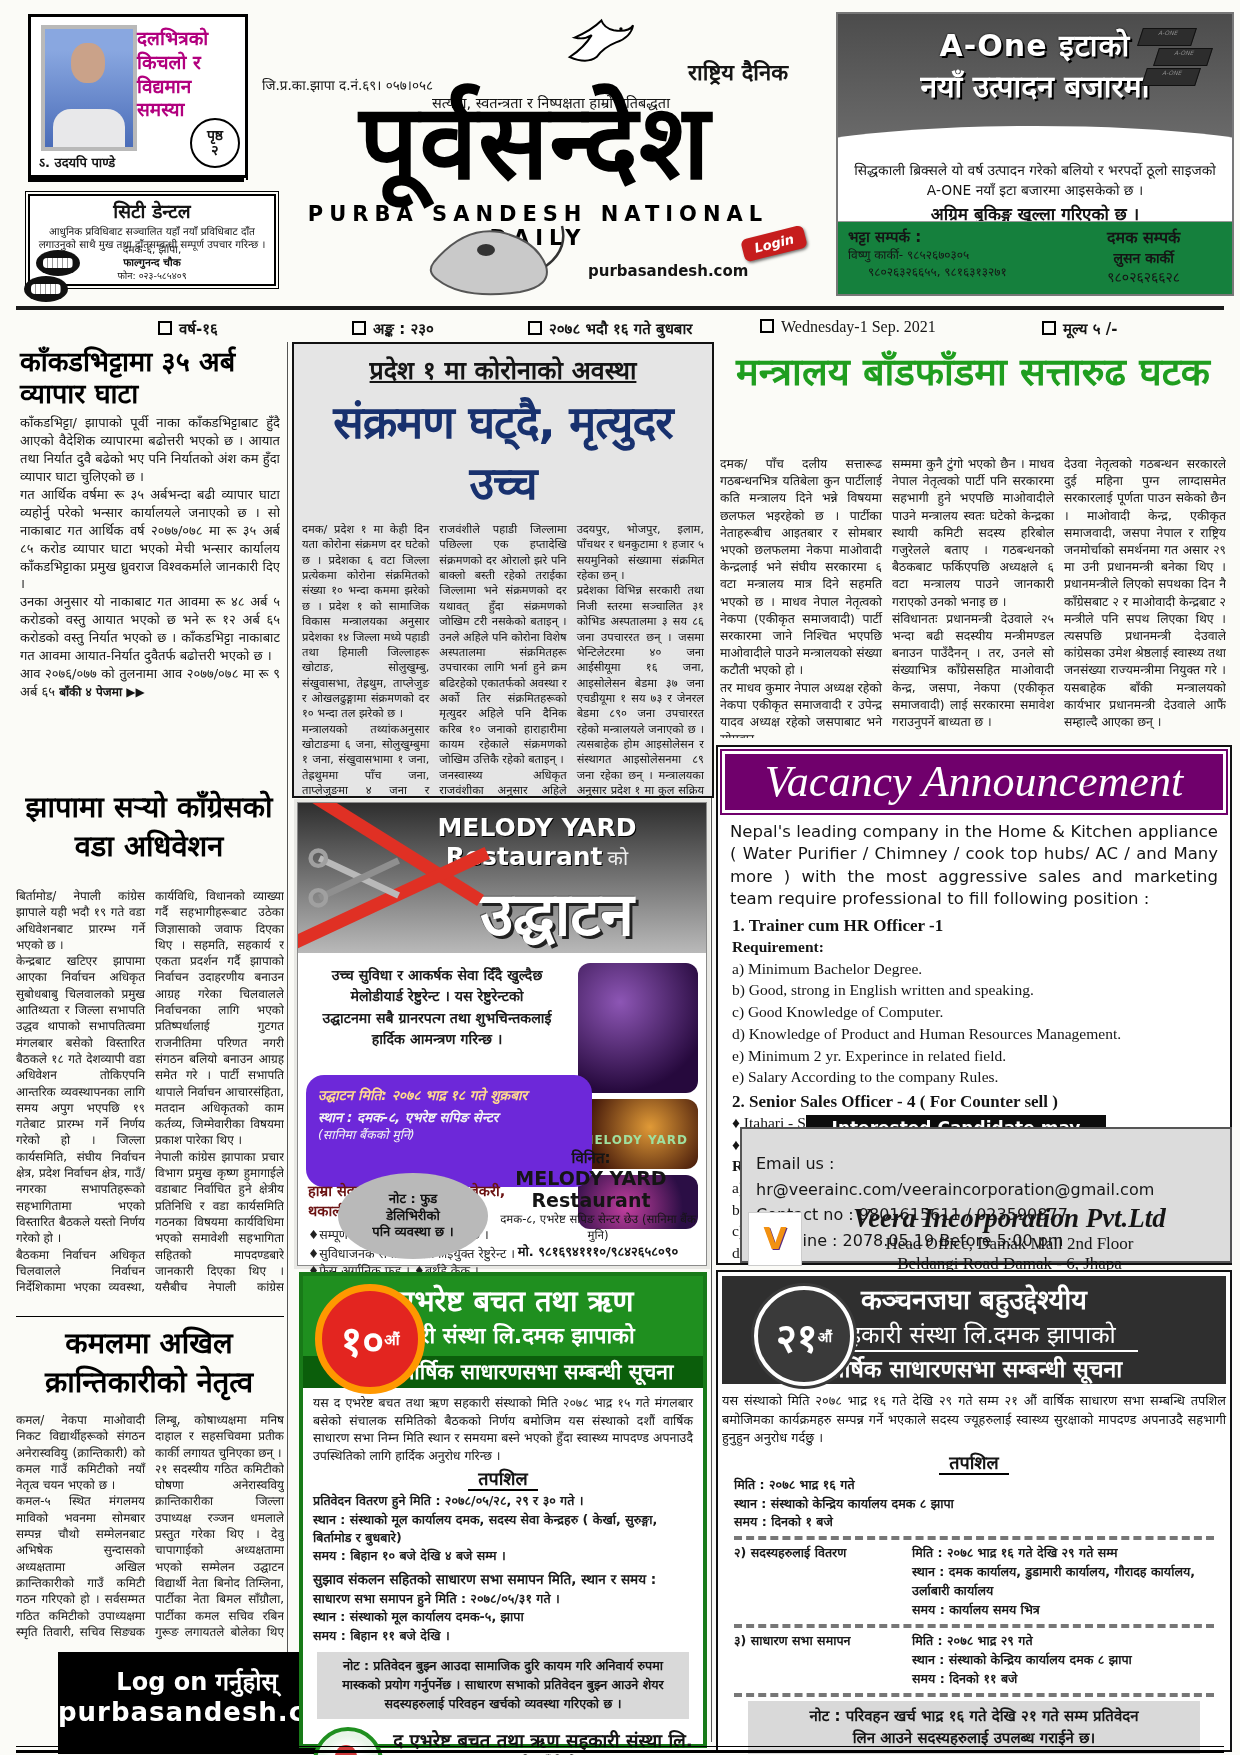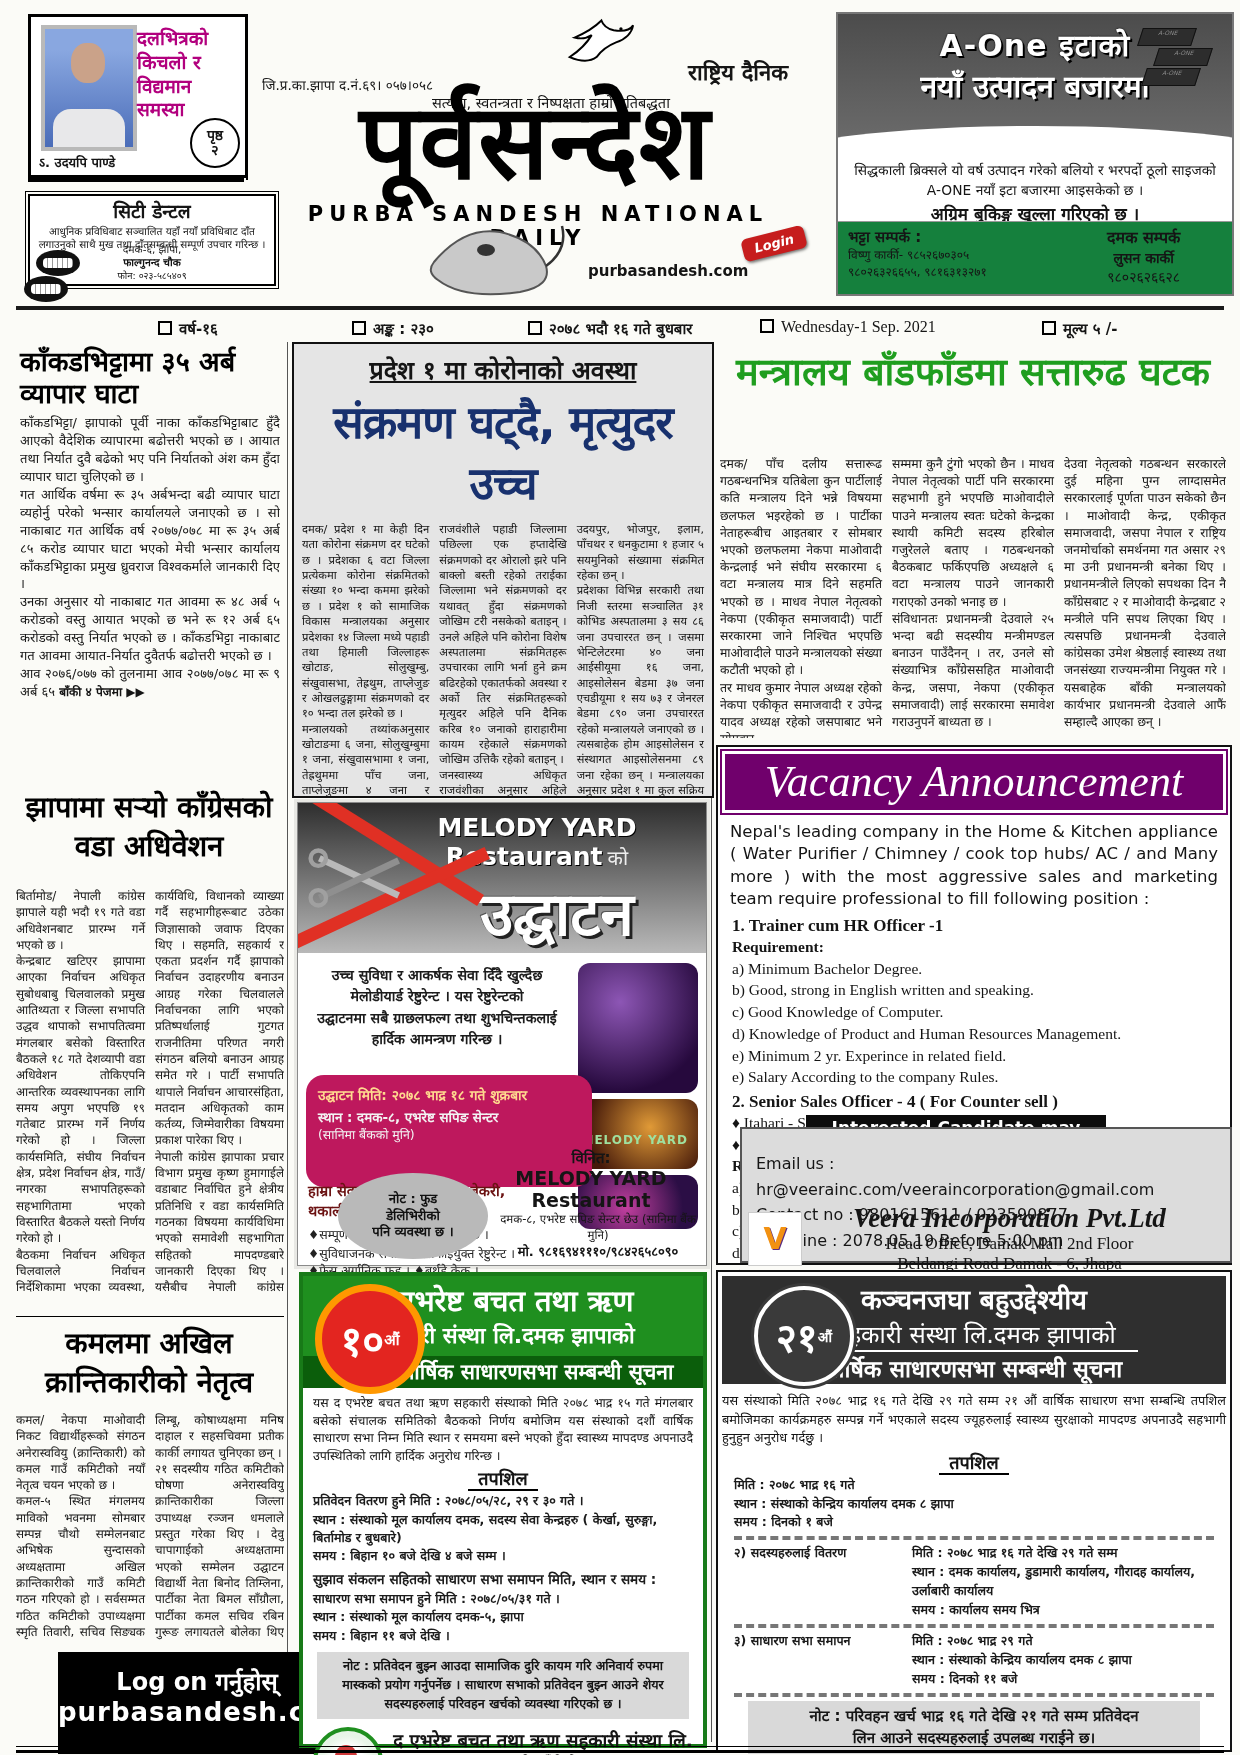--- a/index.html
+++ b/index.html
@@ -54,21 +54,21 @@
   .c3>div{flex:1;font-size:11.3px;line-height:1.36;}
 
   .ministry-hl{color:#1f9e1f;font-weight:bold;font-size:38px;line-height:1.3;}
 
   
   .melody{border:1px solid #8a8a8a;box-shadow:0 0 0 3px #e8e8e4;background:#fff;}
   .melody-top{position:relative;background:linear-gradient(#2e2e2e,#b9b9b9);overflow:hidden;}
   .melody-brand{color:#fff;font-weight:bold;font-size:25px;text-shadow:1px 1px 0 #000;}
   .melody-udg{color:#fff;font-weight:bold;font-size:60px;text-shadow:3px 3px 0 #222,-1px -1px 0 #555;}
   .ribbon{position:absolute;background:#e03024;height:13px;width:230px;}
-  .eventbox{background:#be185d;border-radius:18px;color:#f3f3f3;}
+  .eventbox{background:#6d28d9;border-radius:18px;color:#f3f3f3;font-style:italic;}
   .eventbox .l1{color:#ffd98f;}
   .services{color:#6b1212;font-weight:bold;font-size:14.5px;line-height:1.4;}
   .bullets{font-size:12.5px;line-height:1.55;color:#222;}
   .note-bubble{background:#b9b9b9;border-radius:50%;color:#111;display:flex;align-items:center;justify-content:center;
                font-size:13px;font-weight:bold;line-height:1.3;text-align:center;}
   .ph{border-radius:12px;}
   .ph1{background:radial-gradient(circle at 35% 30%,#8d56b5,#26093d 75%);}
   .ph2{background:radial-gradient(circle at 60% 40%,#e09a37,#45190a 75%);}
   .ph3{background:radial-gradient(circle at 40% 60%,#c23f9f,#2b0e45 72%);}
 
@@ -169,21 +169,21 @@
       <div class="brick" style="right:22px;top:34px;width:52px;height:16px;">A-ONE</div>
       <div class="brick" style="right:34px;top:54px;width:52px;height:16px;">A-ONE</div>
       <div class="aone-wave"></div>
     </div>
     <div class="ctr" style="font-size:13.8px;line-height:1.45;padding:4px 12px 0;">सिद्धकाली ब्रिक्सले यो वर्ष उत्पादन गरेको बलियो र भरपर्दो ठूलो साइजको A-ONE नयाँ इटा बजारमा आइसकेको छ ।</div>
     <div class="ctr b" style="font-size:17px;margin-top:2px;">अग्रिम बुकिङ्ग खुल्ला गरिएको छ ।</div>
     <div class="aone-foot abs" style="left:0;bottom:0;width:100%;height:72px;display:flex;">
       <div style="flex:1.2;padding:4px 10px;">
         <div class="b" style="font-size:15px;">भट्टा सम्पर्क :</div>
         <div style="font-size:12px;">विष्णु कार्की- ९८५२६७०३०५</div>
-        <div style="font-size:12px;">९८०२६३२६६५५,  ९८१६३१३२७१</div>
+        <div style="font-size:12px;margin-left:20px;">९८०२६३२६६५५,  ९८१६३१३२७१</div>
       </div>
       <div class="ctr" style="flex:1;padding:4px 6px;">
         <div class="b" style="font-size:16px;">दमक सम्पर्क</div>
         <div class="b" style="font-size:14px;">लुसन कार्की</div>
         <div style="font-size:14px;">९८०२६२६६२८</div>
       </div>
     </div>
   </div>
 
   <div class="abs" style="left:16px;top:306px;width:1208px;border-top:4px solid #1a1a1a;"></div>
@@ -254,21 +254,21 @@
           </svg>
       </div>
       <div class="ctr" style="margin-top:10px;padding-left:70px;">
         <span class="melody-brand">MELODY YARD Restaurant</span>
         <span style="color:#eee;font-size:20px;">को</span>
       </div>
       <div class="ctr melody-udg" style="padding-left:110px;">उद्घाटन</div>
     </div>
     <div class="abs ctr pre" style="left:6px;top:162px;width:266px;font-size:14.2px;font-weight:600;line-height:1.5;color:#1c1c1c;">उच्च सुविधा र आकर्षक सेवा दिँदै खुल्दैछ
 मेलोडीयार्ड रेष्टुरेन्ट । यस रेष्टुरेन्टको
-उद्घाटनमा सबै ग्राछलफल्ग तथा शुभचिन्तकलाई
+उद्घाटनमा सबै ग्रानरपत्ग तथा शुभचिन्तकलाई
 हार्दिक आमन्त्रण गरिन्छ ।</div>
     <div class="abs ph ph1" style="right:8px;top:160px;width:120px;height:130px;"></div>
     <div class="abs ph ph2" style="right:8px;top:296px;width:120px;height:70px;"></div>
     <div class="abs ph ph3" style="right:8px;top:372px;width:120px;height:54px;"></div>
     <div class="abs b" style="right:18px;top:330px;color:#9fe09f;font-size:12px;letter-spacing:1px;">MELODY YARD</div>
     <div class="abs eventbox" style="left:8px;top:272px;width:262px;height:92px;padding:10px 12px;">
       <div class="b l1" style="font-size:13.8px;">उद्घाटन मिति: २०७८ भाद्र १८ गते शुक्रबार</div>
       <div class="b" style="font-size:13.4px;margin-top:4px;">स्थान : दमक-८, एभरेष्ट सपिङ सेन्टर</div>
       <div style="font-size:12.4px;">(सानिमा बैंकको मुनि)</div>
     </div>

